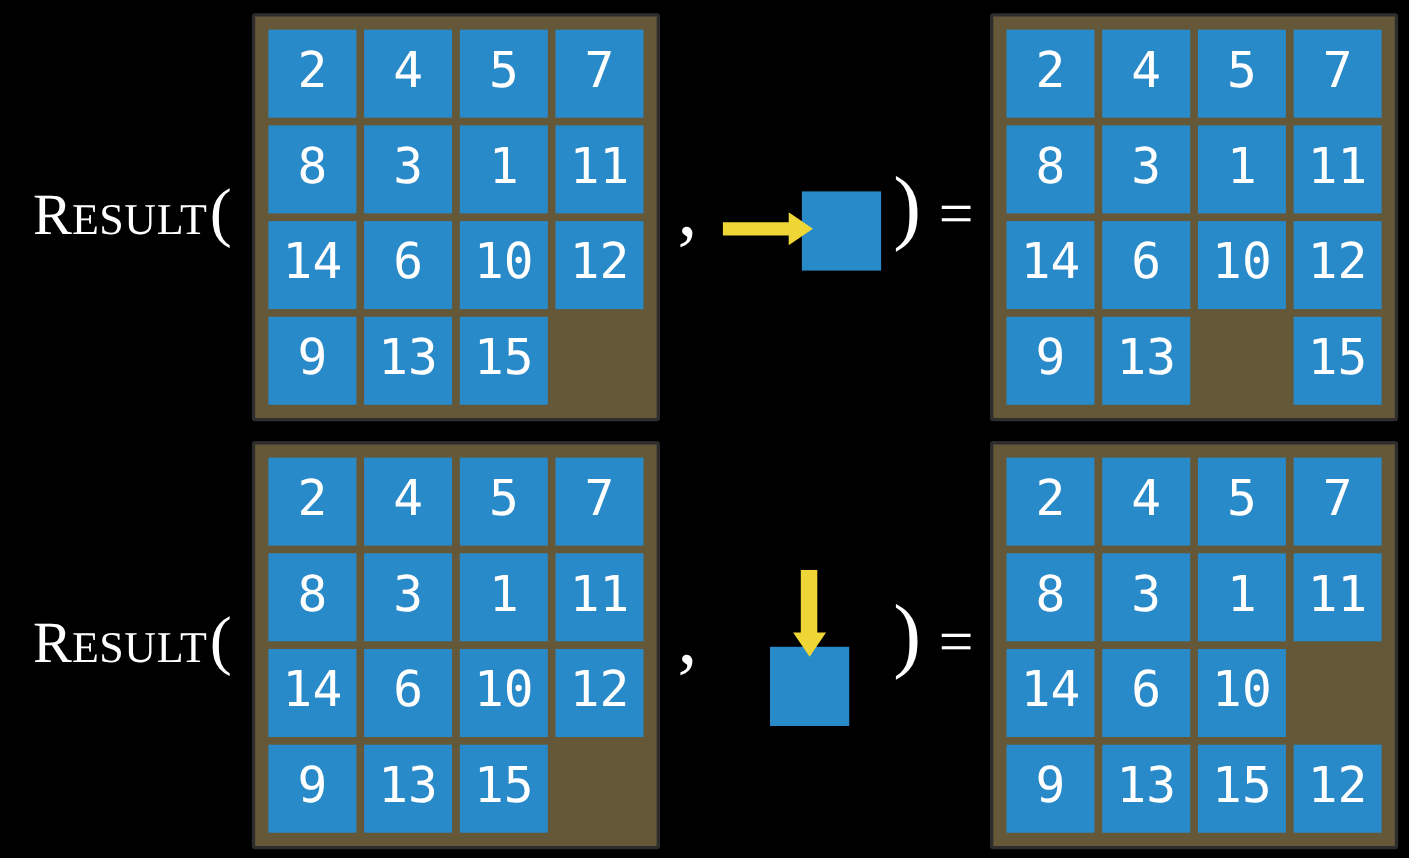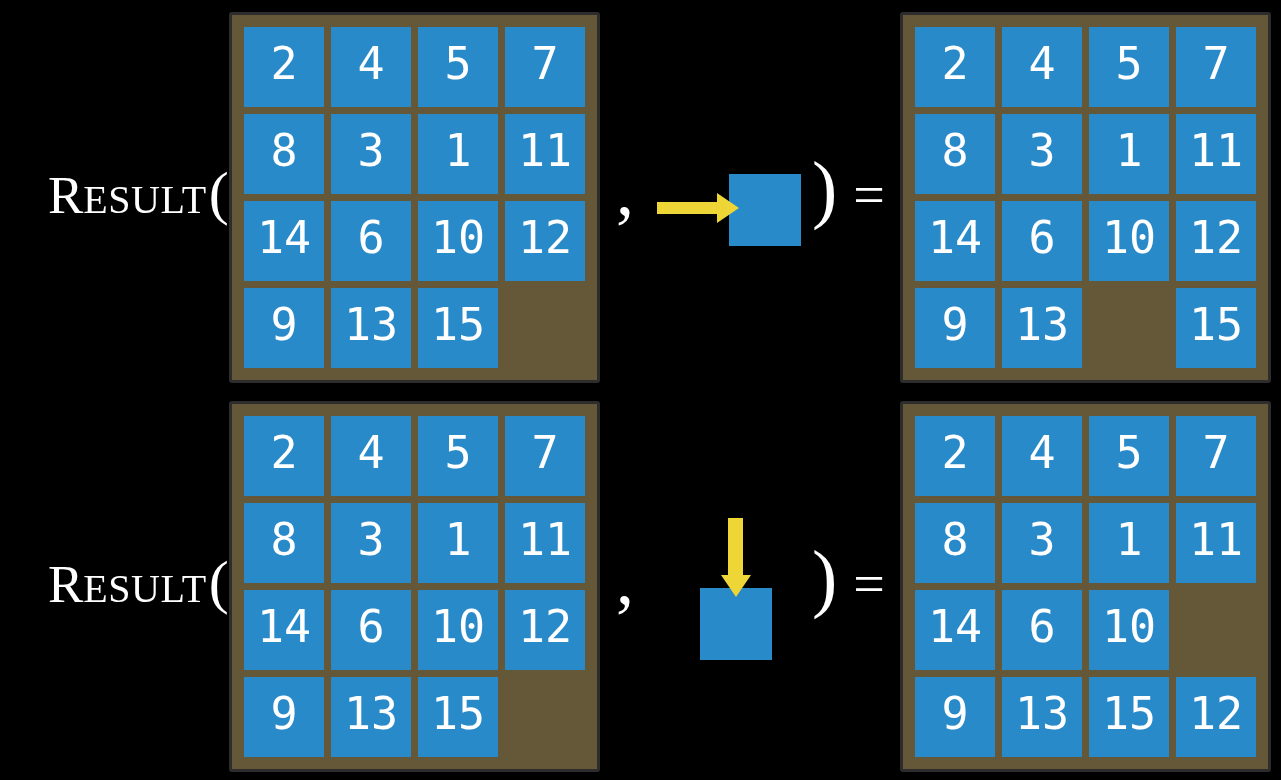--- a/index.html
+++ b/index.html
@@ -13,21 +13,21 @@
   html,body{margin:0;padding:0;background:#000;}
   .canvas{
     position:relative;
     width:1281px;height:780px;
     background:var(--background);
     overflow:hidden;
     font-family:"Liberation Serif", serif;
   }
   
   .fn-label{
-    position:absolute;left:48px;
+    position:absolute;left:30px;
     color:var(--text-white);
     line-height:1;white-space:nowrap;
   }
   .fn-cap{font-size:53px;}
   .fn-small{font-size:40px;letter-spacing:.5px;}
   .fn-open-paren{font-size:60px;margin-left:2px;font-weight:300;}
   .fn-label.r1{top:163px;}
   .fn-label.r2{top:552px;}
   
   .board{

